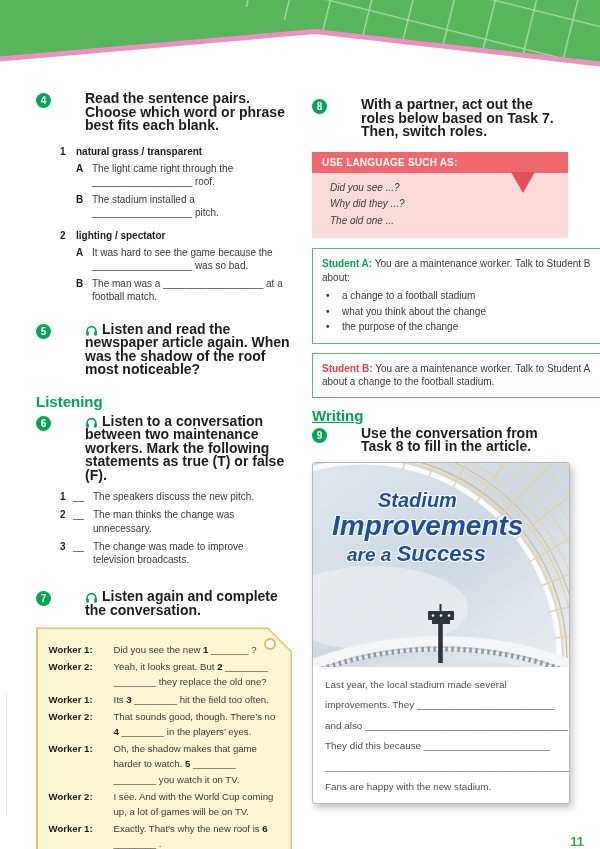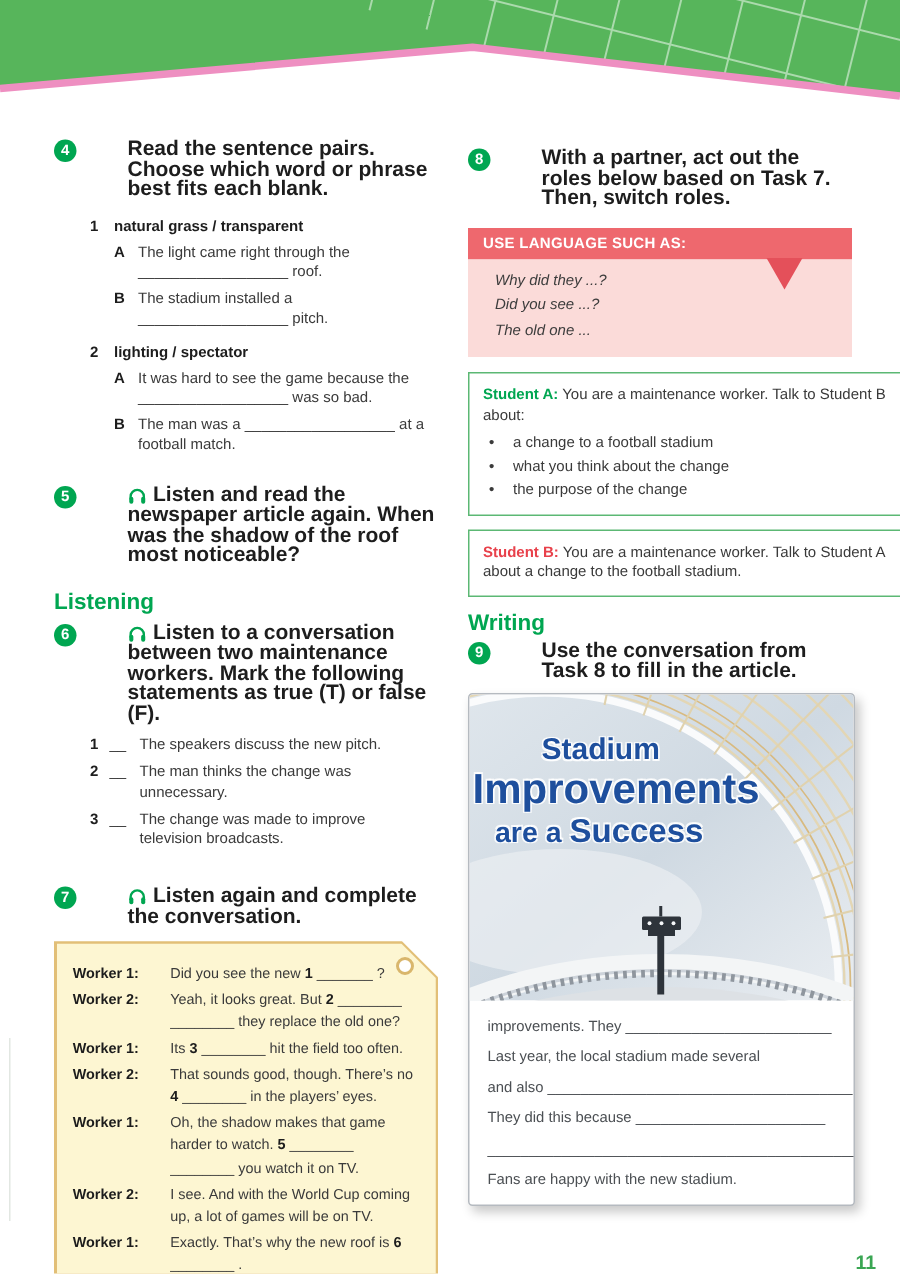--- a/index.html
+++ b/index.html
@@ -77,30 +77,30 @@
   .stu { border:1.5px solid #5cb874; background:#fff; padding:8px 9px; font-size:10px; line-height:13.5px; color:#3a3a3a; width:306px; }
   .stu-a { margin-top:10px; }
   .stu-b { margin-top:9px; }
   .stu-label { font-weight:bold; }
   .stu-label.a { color:#00a651; }
   .stu-label.b { color:#e8414b; }
   .bullets { margin-top:4px; }
   .bullet-row { display:grid; grid-template-columns:16px 1fr; margin-left:4px; line-height:15.5px; }
   .bdot { font-weight:bold; }
 
-  .sec-writing { margin-top:9px; }
+  .sec-writing { margin-top:9px;text-decoration:underline; }
   .mt-t9 { margin-top:3px; }
 
   
   .card { margin-top:8px; width:258px; border:1px solid #b5bac0; border-radius:3px;
     overflow:hidden; box-shadow:3px 4px 7px rgba(0,0,0,.22); background:#fff; }
   .photo { position:relative; width:100%; height:204px; }
   .photo svg { position:absolute; inset:0; width:100%; height:100%; }
-  .headline { position:absolute; top:27px; left:0; width:100%;
-    color:#1e4f9d; font-weight:bold; line-height:1.04;
+  .headline { position:absolute; top:27px; left:17px; width:100%;
+    color:#1e4f9d; font-style:italic; font-weight:bold; line-height:1.04;
     text-shadow:1px 1px 0 rgba(255,255,255,.85), -1px -1px 0 rgba(255,255,255,.85),
       1px -1px 0 rgba(255,255,255,.85), -1px 1px 0 rgba(255,255,255,.85); }
   .hl1 { font-size:20px; padding-left:48px; }
   .hl2 { font-size:28px; padding-left:2px; margin-top:1px; }
   .hl3 { padding-left:17px; margin-top:3px; }
   .hl3s { font-size:19px;margin-top:24px; }
   .hl3b { font-size:22px; }
   .article-body { padding:8px 12px 5px; }
   .art-line { font-size:9.9px; line-height:20.6px; color:#4b4f53; white-space:nowrap; }
 
@@ -255,22 +255,22 @@
 
   <div class="task mt-t8">
     <span class="circle">8</span>
     <div class="prompt">With a partner, act out the roles below based on Task 7. Then, switch roles.</div>
   </div>
 
   <div class="lang">
     <div class="lang-head">USE LANGUAGE SUCH AS:</div>
     <div class="lang-tri"></div>
     <div class="lang-body">
+      <div class="lang-phrase">Did you see ...?</div>
       <div class="lang-phrase">Why did they ...?</div>
-      <div class="lang-phrase">Did you see ...?</div>
       <div class="lang-phrase">The old one ...</div>
     </div>
   </div>
 
   <div class="stu stu-a">
     <div>
       <span class="stu-label a">Student A:</span><span> You are a maintenance worker. Talk to Student B about:</span>
     </div>
     <div class="bullets">
       <div class="bullet-row">
@@ -362,22 +362,22 @@
       </svg>
       <div class="headline">
         <div class="hl1">Stadium</div>
         <div class="hl2">Improvements</div>
         <div class="hl3">
           <span class="hl3s">are a </span><span class="hl3b">Success</span>
         </div>
       </div>
     </div>
     <div class="article-body">
+      <div class="art-line">Last year, the local stadium made several</div>
       <div class="art-line">improvements. They _________________________</div>
-      <div class="art-line">Last year, the local stadium made several</div>
       <div class="art-line">and also _____________________________________ .</div>
       <div class="art-line">They did this because _______________________</div>
       <div class="art-line">_____________________________________________ .</div>
       <div class="art-line">Fans are happy with the new stadium.</div>
     </div>
   </div>
 </div>
 
 <div class="pageno">11</div>
 

